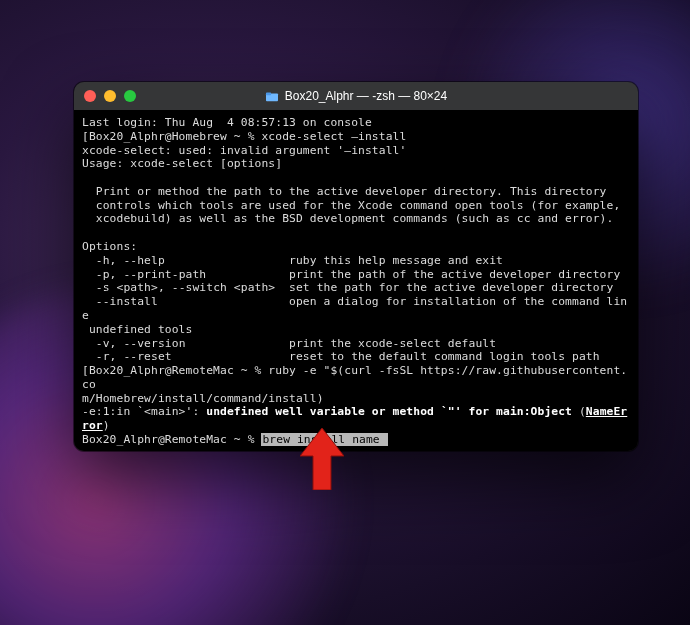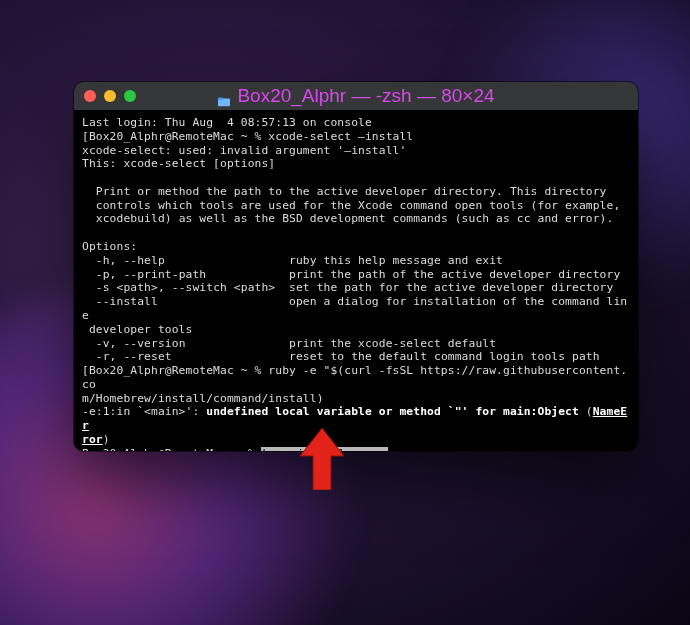--- a/index.html
+++ b/index.html
@@ -53,22 +53,22 @@
       display: block;
     }
     .tl-close { background: #ff5f57; }
     .tl-min   { background: #febc2e; }
     .tl-max   { background: #28c840; }
     .title {
       position: absolute;
       left: 0; right: 0;
       text-align: center;
       font-family: -apple-system, "Helvetica Neue", Arial, sans-serif;
-      font-size: 19px;
-      color: #d946ef;
+      font-size: 12px;
+      color: #ffffff;
       display: flex;
       align-items: center;
       justify-content: center;
       gap: 6px;
       pointer-events: none;
     }
     .home-icon {
       width: 14px; height: 12px; display: inline-block;
     }
     .term-body {
@@ -119,38 +119,38 @@
         <svg viewBox="0 0 16 14" width="14" height="12">
           <rect x="1" y="4" width="14" height="9" rx="1" fill="#6fb8ff"></rect>
           <rect x="1" y="3" width="6" height="3" rx="1" fill="#4a97e8"></rect>
         </svg>
       </span>
       <span>Box20_Alphr — -zsh — 80×24</span>
     </div>
   </div>
 
   <div class="term-body"><span>Last login: Thu Aug  4 08:57:13 on console</span>
-<span>[Box20_Alphr@RemoteMac ~ % xcode-select —install</span>
+<span>[Box20_Alphr@Homebrew ~ % xcode-select —install</span>
 <span>xcode-select: used: invalid argument '—install'</span>
-<span>This: xcode-select [options]</span>
+<span>Usage: xcode-select [options]</span>
 
 <span>  Print or method the path to the active developer directory. This directory</span>
 <span>  controls which tools are used for the Xcode command open tools (for example,</span>
 <span>  xcodebuild) as well as the BSD development commands (such as cc and error).</span>
 
 <span>Options:</span>
 <span>  -h, --help                  ruby this help message and exit</span>
 <span>  -p, --print-path            print the path of the active developer directory</span>
 <span>  -s &lt;path&gt;, --switch &lt;path&gt;  set the path for the active developer directory</span>
 <span>  --install                   open a dialog for installation of the command line</span>
-<span> developer tools</span>
+<span> undefined tools</span>
 <span>  -v, --version               print the xcode-select default</span>
 <span>  -r, --reset                 reset to the default command login tools path</span>
 <span>[Box20_Alphr@RemoteMac ~ % ruby -e "$(curl -fsSL https://raw.githubusercontent.co</span>
 <span>m/Homebrew/install/command/install)</span>
-<span>-e:1:in `&lt;main&gt;': </span><span class="b">undefined local variable or method `"' for main:Object</span><span> (</span><span class="b u">NameEr</span>
+<span>-e:1:in `&lt;main&gt;': </span><span class="b">undefined well variable or method `"' for main:Object</span><span> (</span><span class="b u">NameEr</span>
 <span class="b u">ror</span><span>)</span>
 <span>Box20_Alphr@RemoteMac ~ % </span><span class="hl">brew install name</span><span class="cursor"></span></div>
 </div>
 
 <svg class="arrow" width="44" height="62" viewBox="0 0 44 62">
   <polygon points="22,0 44,28 31,28 31,62 13,62 13,28 0,28" fill="#e2231a" stroke="#8a0e0a" stroke-width="1"></polygon>
 </svg>
 
 </body></html>

